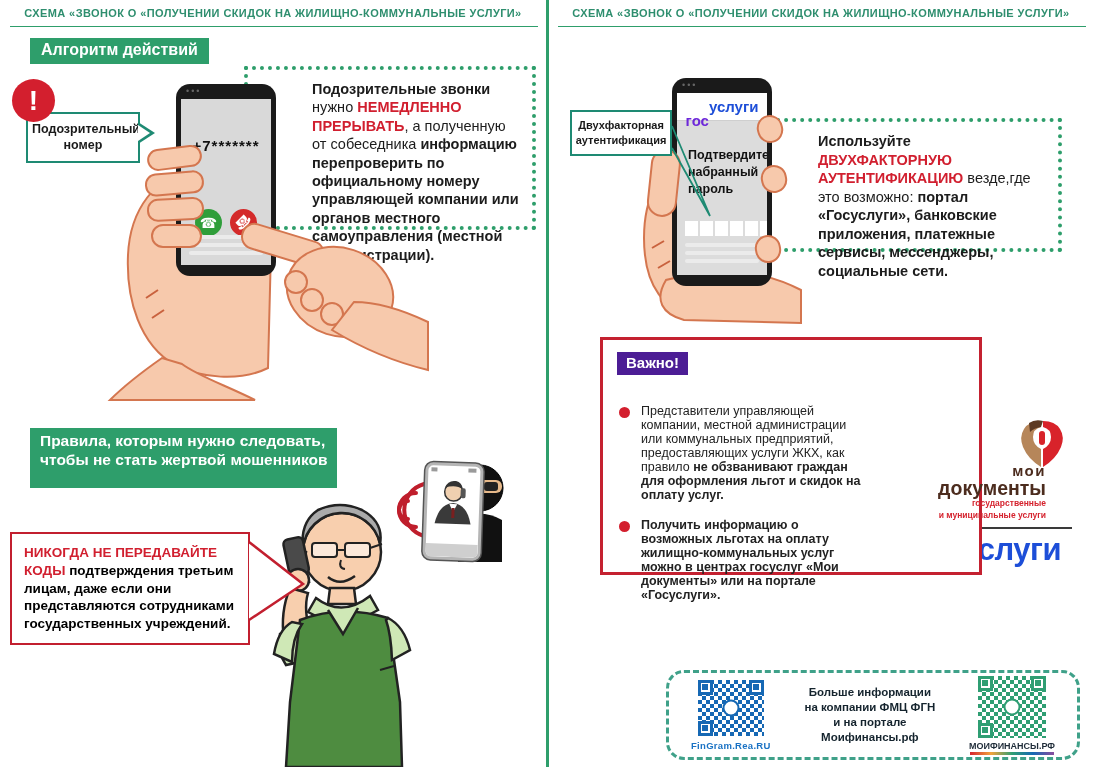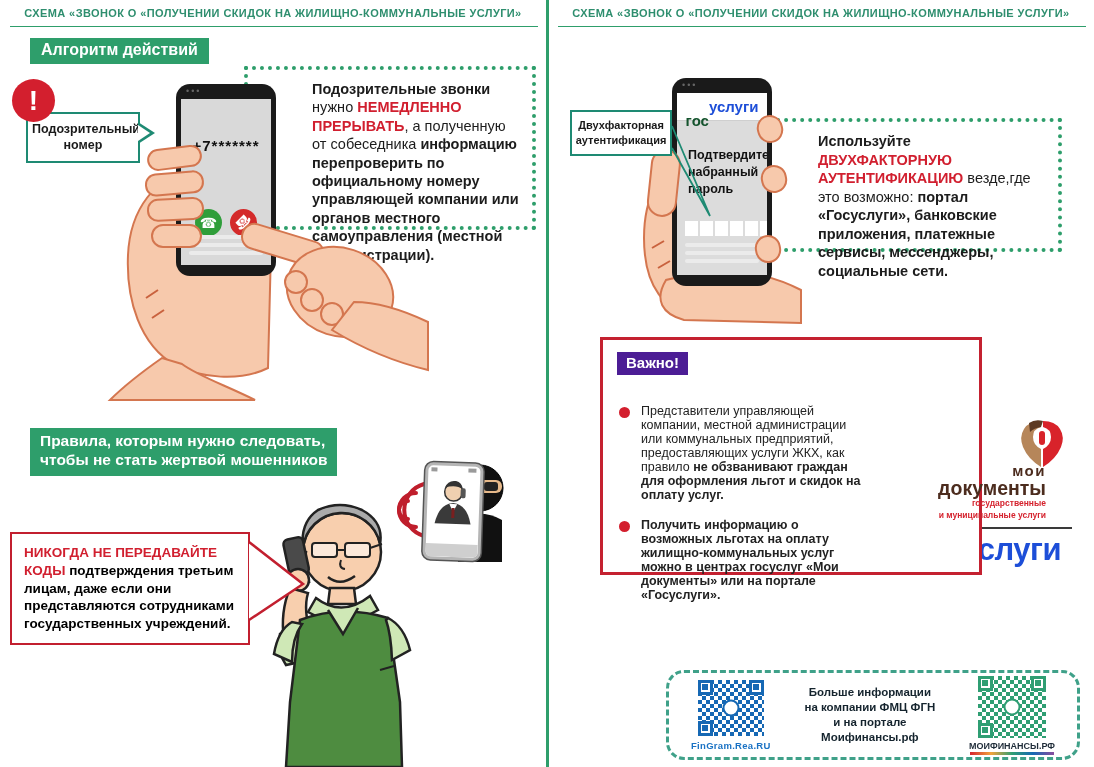--- a/index.html
+++ b/index.html
@@ -10,21 +10,21 @@
   .divider { position:absolute; left:546px; top:0; width:3px; height:767px; background:#2e9e6b; }
 
   .col-header { position:absolute; top:7px; width:530px; text-align:center; color:#2e8e6e;
     font-size:11px; font-weight:bold; letter-spacing:.4px; }
   .col-header.l { left:8px; } .col-header.r { left:556px; }
   .header-rule { position:absolute; top:26px; width:528px; border-top:1.5px solid #2e9e6b; }
   .header-rule.l { left:10px; } .header-rule.r { left:558px; }
 
   .badge { position:absolute; background:#2e9e6b; color:#fff; font-weight:bold; }
   .badge-algo { left:30px; top:38px; font-size:16px; padding:3px 11px 5px; }
-  .badge-rules { left:30px; top:428px; font-size:15.5px; line-height:1.22; padding:4px 10px 6px; }
+  .badge-rules { left:30px; top:428px; font-size:15.5px; line-height:1.22; padding:4px 10px 18px; }
 
   
   .warn { position:absolute; left:12px; top:79px; width:43px; height:43px; border-radius:50%;
     background:#d31f2e; color:#fff; z-index:7; display:flex; align-items:center; justify-content:center;
     font-size:28px; font-weight:bold; }
 
   
   .label-box { position:absolute; background:#fff; border:2px solid #1e8a73; color:#1a1a1a;
     font-weight:bold; text-align:center; z-index:6; }
   .label-susp { left:26px; top:112px; width:114px; padding:7px 4px; font-size:12.5px; line-height:1.3; }
@@ -49,21 +49,21 @@
   .screen { position:absolute; left:5px; right:5px; top:15px; bottom:11px; background:#d9d9d9; overflow:hidden; }
   .num { margin-top:38px; text-align:center; font-size:15px; font-weight:bold; color:#111; letter-spacing:1px; }
   .callrow { position:absolute; left:0; right:0; top:110px; display:flex; justify-content:space-around; padding:0 10px; }
   .cbtn { width:27px; height:27px; border-radius:50%; color:#fff; font-size:14px;
     display:flex; align-items:center; justify-content:center; }
   .cbtn.ans { background:#2f9e3a; } .cbtn.dec { background:#d42a2a; transform:rotate(135deg); }
   .slines { position:absolute; left:9%; right:9%; }
   .sline { height:4px; background:#ebebeb; border-radius:2px; margin-bottom:4px; }
   .gosband { height:28px; background:#fff; display:flex; align-items:center; justify-content:center;
     font-weight:bold; font-size:15px; border-bottom:1px solid #cfcfcf; }
-  .gos-b { color:#14532d;margin-top:28px; } .gos-r { color:#1d4ed8; }
+  .gos-b { color:#6d28d9;margin-top:28px; } .gos-r { color:#1d4ed8; }
   .confirm { padding:26px 0 0 11px; width:86px; font-size:12.5px; font-weight:bold; color:#111; line-height:1.35; }
   .pwrow { position:absolute; left:8px; top:128px; display:flex; gap:2.5px; }
   .pwbox { width:12.5px; height:15px; background:#fff; }
 
   svg.art { position:absolute; overflow:visible; }
 
   
   .speech { position:absolute; left:10px; top:532px; width:240px; background:#fff;
     border:2.5px solid #c21f2f; padding:10px 12px; z-index:5; font-size:13.5px; line-height:1.32; }
 

